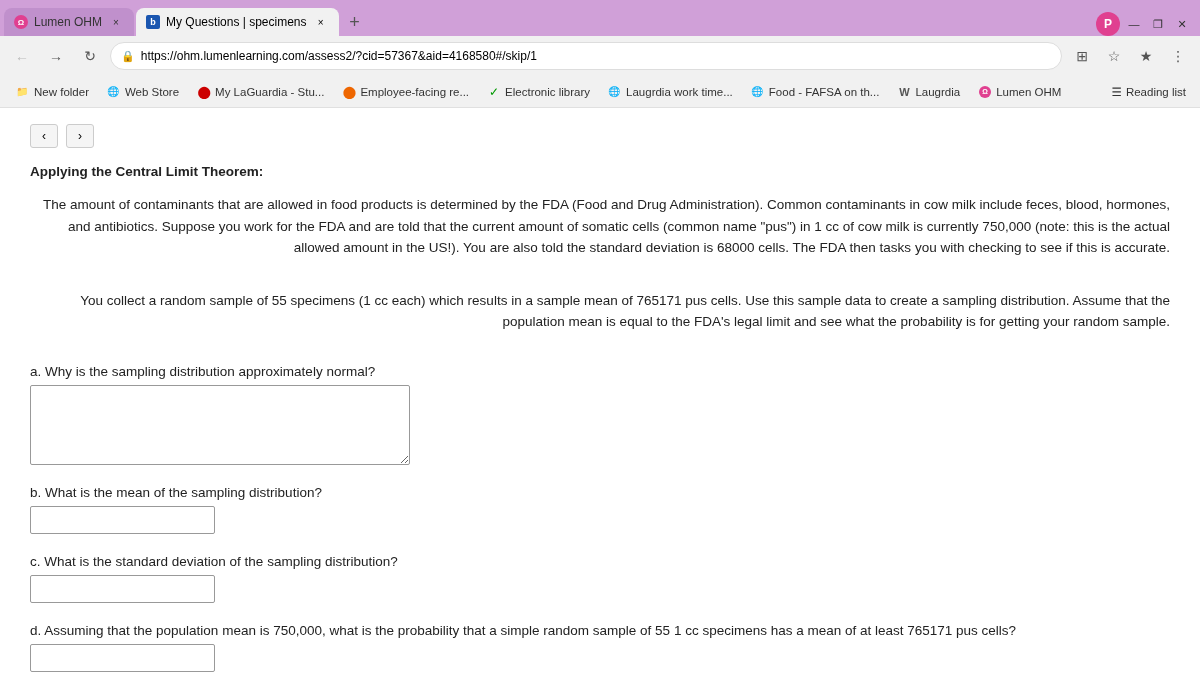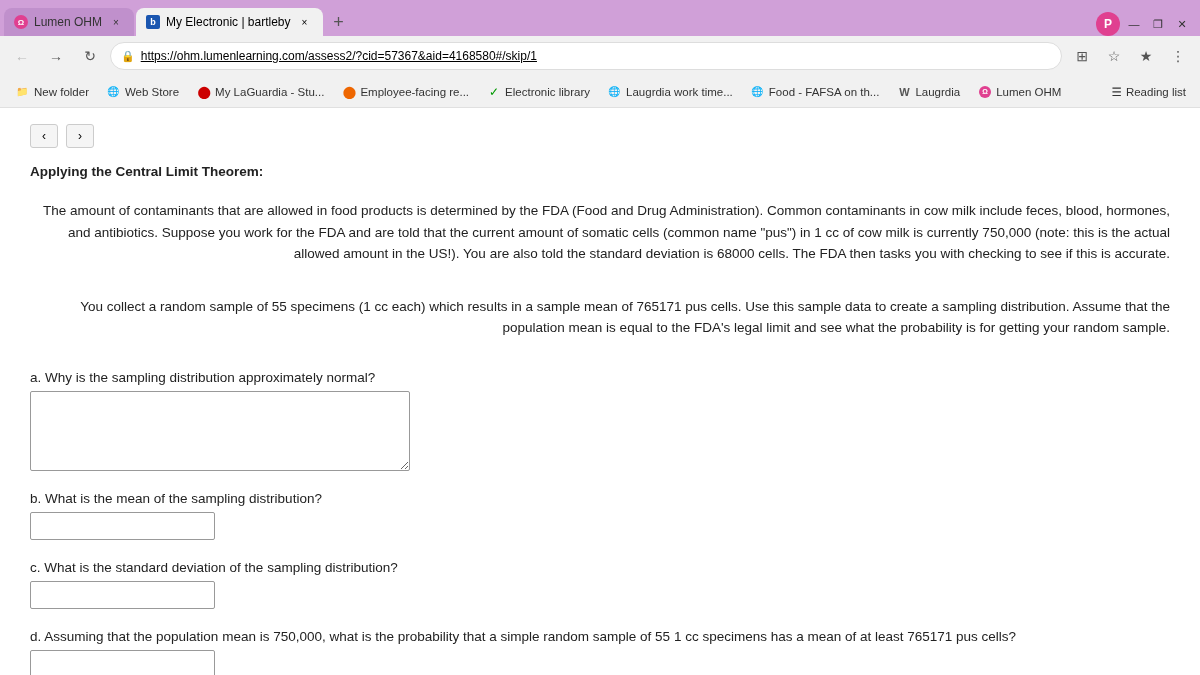--- a/index.html
+++ b/index.html
@@ -117,21 +117,21 @@
       background: #fff;
       border: 1px solid #ddd;
       display: flex;
       align-items: center;
       padding: 0 10px;
       font-size: 12px;
       color: #333;
       gap: 6px;
     }
     .lock-icon { color: #555; font-size: 11px; }
-    .address-text { flex: 1; font-size: 12px; color: #000; text-decoration: underline; }
+    .address-text { flex: 1; font-size: 12px; color: #000; }
     .address-actions {
       display: flex;
       gap: 4px;
     }
     .addr-action-btn {
       width: 28px;
       height: 28px;
       border-radius: 50%;
       display: flex;
       align-items: center;
@@ -217,21 +217,20 @@
       font-size: 13.5px;
       line-height: 1.6;
       color: #222;
       margin-bottom: 16px;
       text-align: right;
     }
 
     .section-heading {
       font-size: 13.5px;
       font-weight: bold;
-      margin-bottom: 6px;
       color: #222;
     }
 
     .part-label {
       font-size: 13.5px;
       color: #222;
       margin-bottom: 6px;
       display: block;
     }
 
@@ -312,21 +311,21 @@
       <span class="tab-favicon">
         <div class="lumen-favicon">Ω</div>
       </span>
       <span>Lumen OHM</span>
       <span class="tab-close">×</span>
     </div>
     <div class="tab active">
       <span class="tab-favicon">
         <div class="bartleby-favicon">b</div>
       </span>
-      <span>My Electronic | bartleby</span>
+      <span>My Questions | specimens</span>
       <span class="tab-close">×</span>
     </div>
     <div class="tab-new">+</div>
     <div class="browser-controls-right">
       <div class="profile-circle">P</div>
       <div class="win-btn">—</div>
       <div class="win-btn">❐</div>
       <div class="win-btn">✕</div>
     </div>
   </div>

